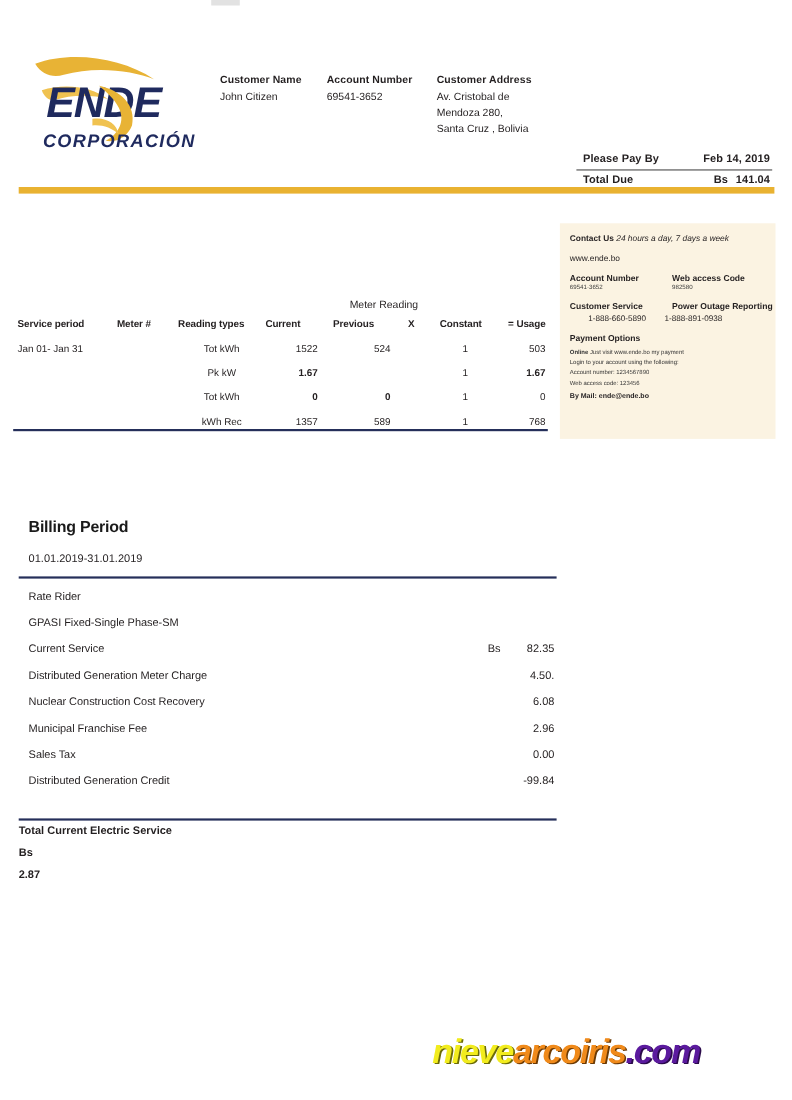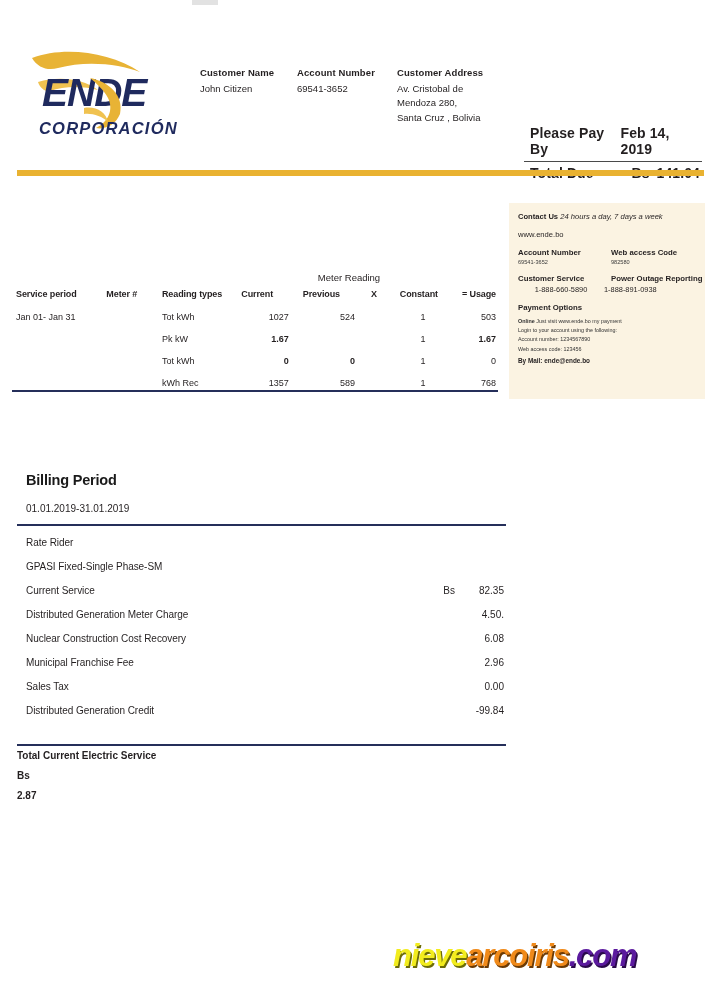--- a/index.html
+++ b/index.html
@@ -61,23 +61,23 @@
     letter-spacing: .1px;
     margin-bottom: 1px;
     white-space: nowrap;
   }
   .cust-val { white-space: nowrap; }
 
   
   .paybox {
     position: absolute;
     left: 524px;
-    top: 122px;
+    top: 136px;
     width: 178px;
-    font-size: 14px;
+    font-size: 10px;
     color: #231f20;
   }
   .paybox-row {
     display: flex;
     justify-content: space-between;
     align-items: baseline;
     padding: 3px 2px 4px 6px;
   }
   .paybox-row.top { border-bottom: 1.1px solid #4a4a4a; }
   .paybox-lbl { font-weight: bold; letter-spacing: .1px; }
@@ -144,21 +144,21 @@
     padding: 3px 0 7px 0;
     letter-spacing: -.1px;
     white-space: nowrap;
   }
   table.meter td {
     padding: 6px 0 6px 0;
     white-space: nowrap;
   }
   .c-period { width: 110px; text-align: left; }
   .c-meter  { width: 72px;  text-align: left; }
-  .c-rtype  { width: 92px;  text-align: left; }
+  .c-rtype  { width: 92px;  text-align: center; }
   .c-cur    { width: 58px;  text-align: right; padding-right: 14px !important; }
   .c-prev   { width: 62px;  text-align: right; padding-right: 16px !important; }
   .c-x      { width: 44px;  text-align: center; }
   .c-const  { width: 52px;  text-align: center; }
   .c-usage  { width: 60px;  text-align: right; }
   table.meter th.c-cur, table.meter th.c-prev { text-align: left; }
   table.meter th.c-usage { text-align: right; }
   .bold-val { font-weight: bold; }
   .meter-rule {
     position: absolute;
@@ -343,21 +343,21 @@
           <th class="c-x">X</th>
           <th class="c-const">Constant</th>
           <th class="c-usage">= Usage</th>
         </tr>
       </thead>
       <tbody>
         <tr>
           <td class="c-period">Jan  01- Jan 31</td>
           <td class="c-meter"></td>
           <td class="c-rtype">Tot kWh</td>
-          <td class="c-cur">1027</td>
+          <td class="c-cur">1522</td>
           <td class="c-prev">524</td>
           <td class="c-x"></td>
           <td class="c-const">1</td>
           <td class="c-usage">503</td>
         </tr>
         <tr>
           <td class="c-period"></td>
           <td class="c-meter"></td>
           <td class="c-rtype">Pk kW</td>
           <td class="c-cur bold-val">1.67</td>

